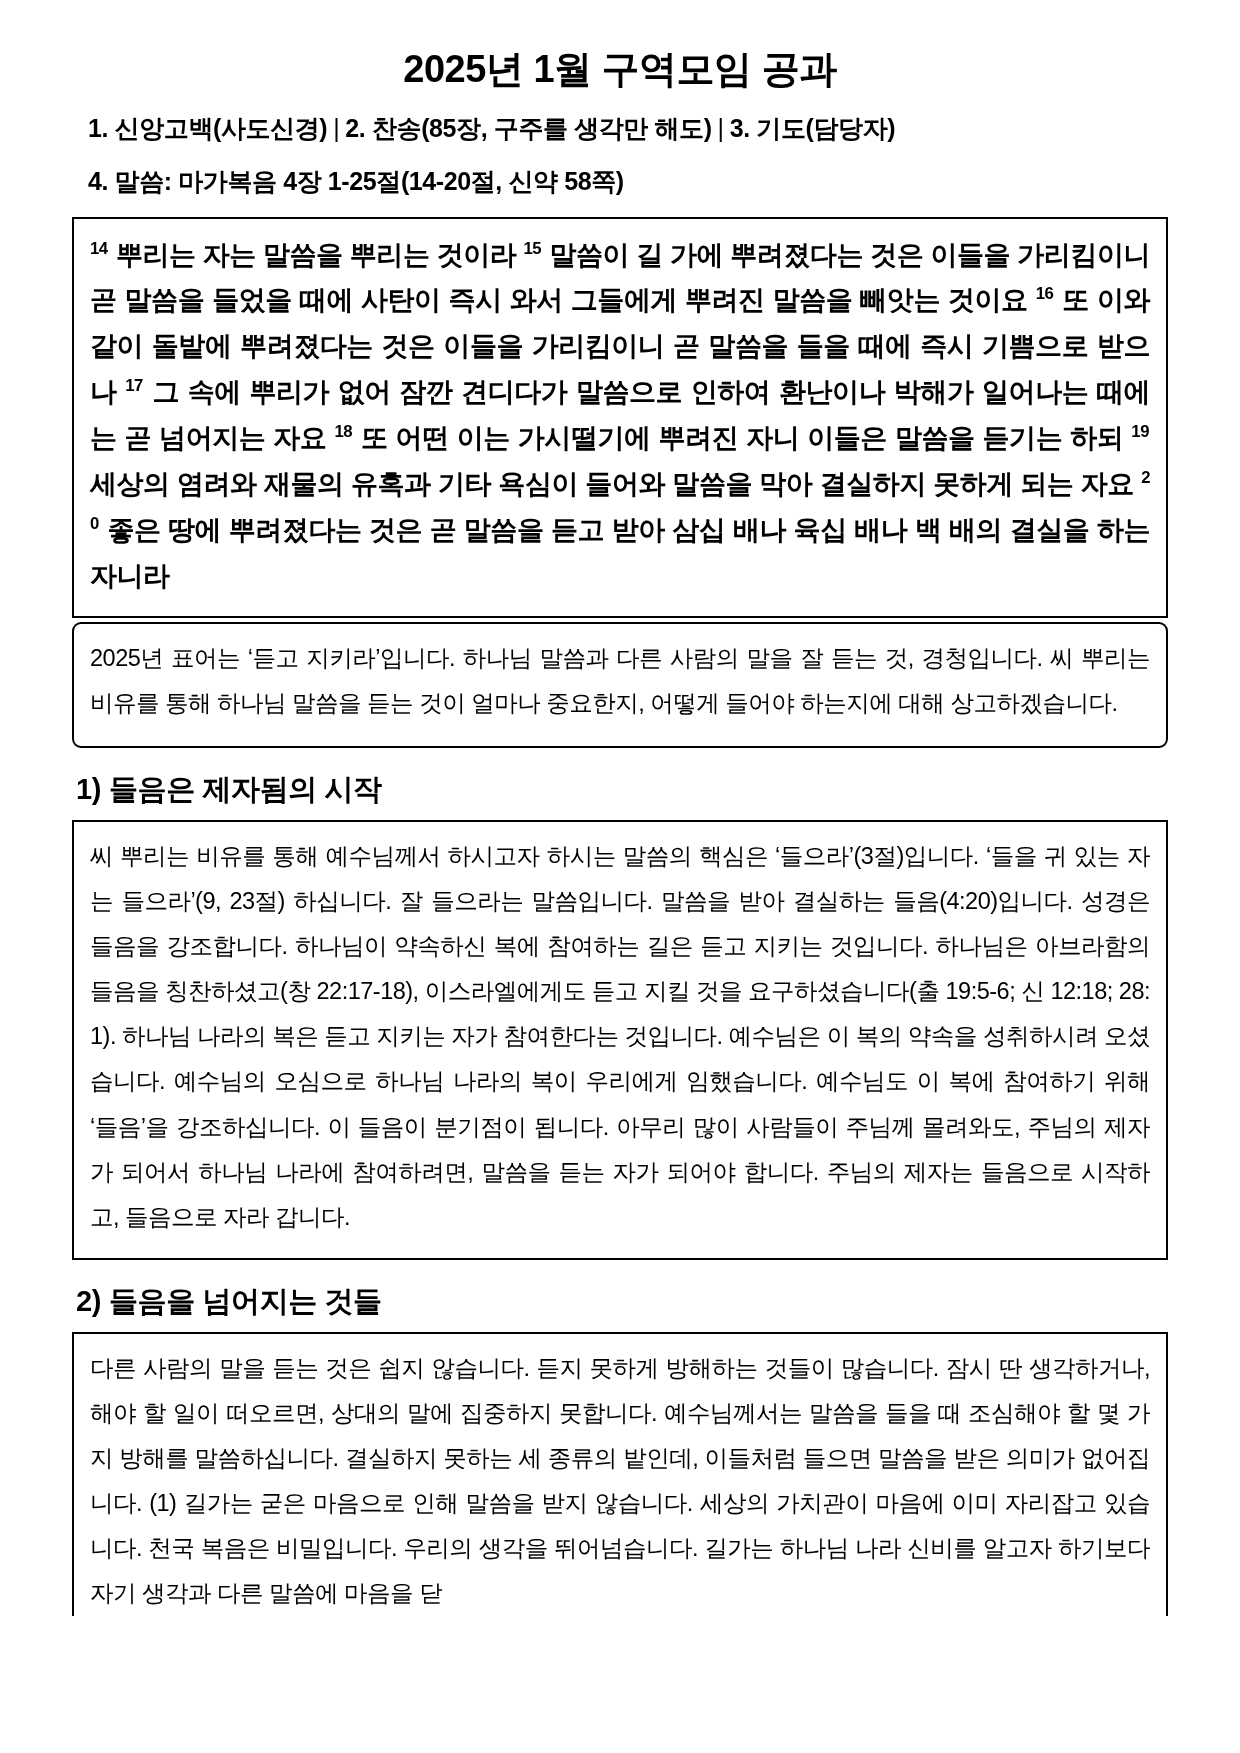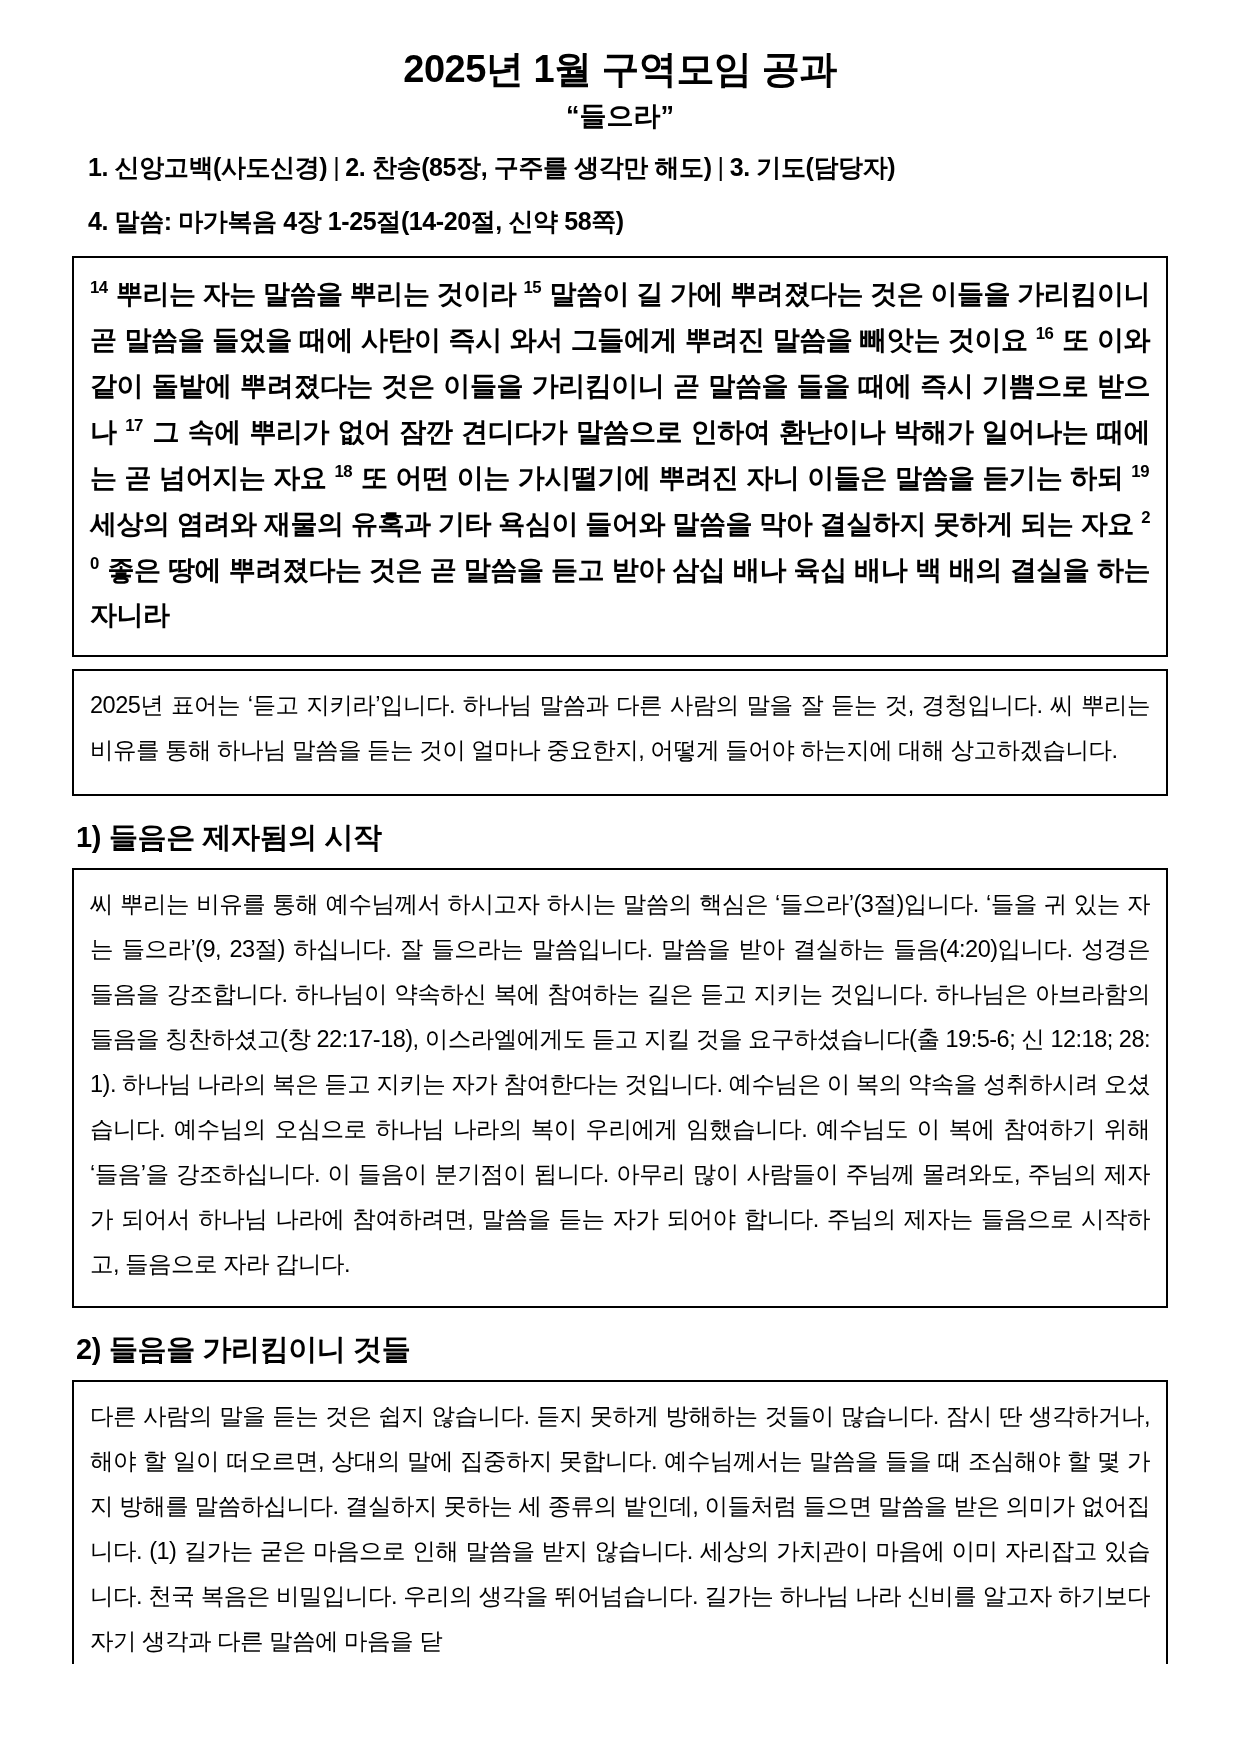--- a/index.html
+++ b/index.html
@@ -77,21 +77,22 @@
     font-size: 23.5px;
     font-weight: 400;
     line-height: 1.92;
     letter-spacing: -0.5px;
     text-align: justify;
     text-justify: inter-character;
     word-break: break-all;
   }
   .box.intro {
     padding: 12px 16px 20px 16px;
-    margin-top: 12px;
+    margin-top: 4px;
+    border-radius: 9px;
   }
   .box.section-body {
     padding: 12px 16px 18px 16px;
     margin-top: 10px;
   }
   .box.clipped {
     border-bottom: none;
     padding-bottom: 0;
     overflow: hidden;
   }
@@ -107,21 +108,20 @@
     padding-right: 8px;
   }
 </style>
 </head>
 <body>
 
 <div class="page">
 
   <h1 class="doc-title">2025년 1월 구역모임 공과</h1>
 
-  <div class="doc-subtitle">“들으라”</div>
 
   <div class="info-line">
     <span>1. 신앙고백(사도신경)</span><span class="sep">|</span><span>2. 찬송(85장, 구주를 생각만 해도)</span><span class="sep">|</span><span>3. 기도(담당자)</span>
   </div>
 
   <div class="info-line">4. 말씀: 마가복음 4장 1-25절(14-20절, 신약 58쪽)</div>
 
   <div class="box">
     <div class="scripture"><sup>14</sup><span> 뿌리는 자는 말씀을 뿌리는 것이라 </span><sup>15</sup><span> 말씀이 길 가에 뿌려졌다는 것은 이들을 가리킴이니 곧 말씀을 들었을 때에 사탄이 즉시 와서 그들에게 뿌려진 말씀을 빼앗는 것이요 </span><sup>16</sup><span> 또 이와 같이 돌밭에 뿌려졌다는 것은 이들을 가리킴이니 곧 말씀을 들을 때에 즉시 기쁨으로 받으나 </span><sup>17</sup><span> 그 속에 뿌리가 없어 잠깐 견디다가 말씀으로 인하여 환난이나 박해가 일어나는 때에는 곧 넘어지는 자요 </span><sup>18</sup><span> 또 어떤 이는 가시떨기에 뿌려진 자니 이들은 말씀을 듣기는 하되 </span><sup>19</sup><span> 세상의 염려와 재물의 유혹과 기타 욕심이 들어와 말씀을 막아 결실하지 못하게 되는 자요 </span><sup>20</sup><span> 좋은 땅에 뿌려졌다는 것은 곧 말씀을 듣고 받아 삼십 배나 육십 배나 백 배의 결실을 하는 자니라</span></div>
   </div>
@@ -131,19 +131,19 @@
   </div>
 
   <div class="section-heading">
     <span class="num">1)</span><span>들음은 제자됨의 시작</span>
   </div>
   <div class="box section-body">
     <div class="body-text">씨 뿌리는 비유를 통해 예수님께서 하시고자 하시는 말씀의 핵심은 ‘들으라’(3절)입니다. ‘들을 귀 있는 자는 들으라’(9, 23절) 하십니다. 잘 들으라는 말씀입니다. 말씀을 받아 결실하는 들음(4:20)입니다. 성경은 들음을 강조합니다. 하나님이 약속하신 복에 참여하는 길은 듣고 지키는 것입니다. 하나님은 아브라함의 들음을 칭찬하셨고(창 22:17-18), 이스라엘에게도 듣고 지킬 것을 요구하셨습니다(출 19:5-6; 신 12:18; 28:1). 하나님 나라의 복은 듣고 지키는 자가 참여한다는 것입니다. 예수님은 이 복의 약속을 성취하시려 오셨습니다. 예수님의 오심으로 하나님 나라의 복이 우리에게 임했습니다. 예수님도 이 복에 참여하기 위해 ‘들음’을 강조하십니다. 이 들음이 분기점이 됩니다. 아무리 많이 사람들이 주님께 몰려와도, 주님의 제자가 되어서 하나님 나라에 참여하려면, 말씀을 듣는 자가 되어야 합니다. 주님의 제자는 들음으로 시작하고, 들음으로 자라 갑니다.</div>
   </div>
 
   <div class="section-heading">
-    <span class="num">2)</span><span>들음을 가리킴이니 것들</span>
+    <span class="num">2)</span><span>들음을 넘어지는 것들</span>
   </div>
   <div class="box section-body clipped">
     <div class="body-text">다른 사람의 말을 듣는 것은 쉽지 않습니다. 듣지 못하게 방해하는 것들이 많습니다. 잠시 딴 생각하거나, 해야 할 일이 떠오르면, 상대의 말에 집중하지 못합니다. 예수님께서는 말씀을 들을 때 조심해야 할 몇 가지 방해를 말씀하십니다. 결실하지 못하는 세 종류의 밭인데, 이들처럼 들으면 말씀을 받은 의미가 없어집니다. (1) 길가는 굳은 마음으로 인해 말씀을 받지 않습니다. 세상의 가치관이 마음에 이미 자리잡고 있습니다. 천국 복음은 비밀입니다. 우리의 생각을 뛰어넘습니다. 길가는 하나님 나라 신비를 알고자 하기보다 자기 생각과 다른 말씀에 마음을 닫</div>
   </div>
 
 </div>
 
 </body></html>

